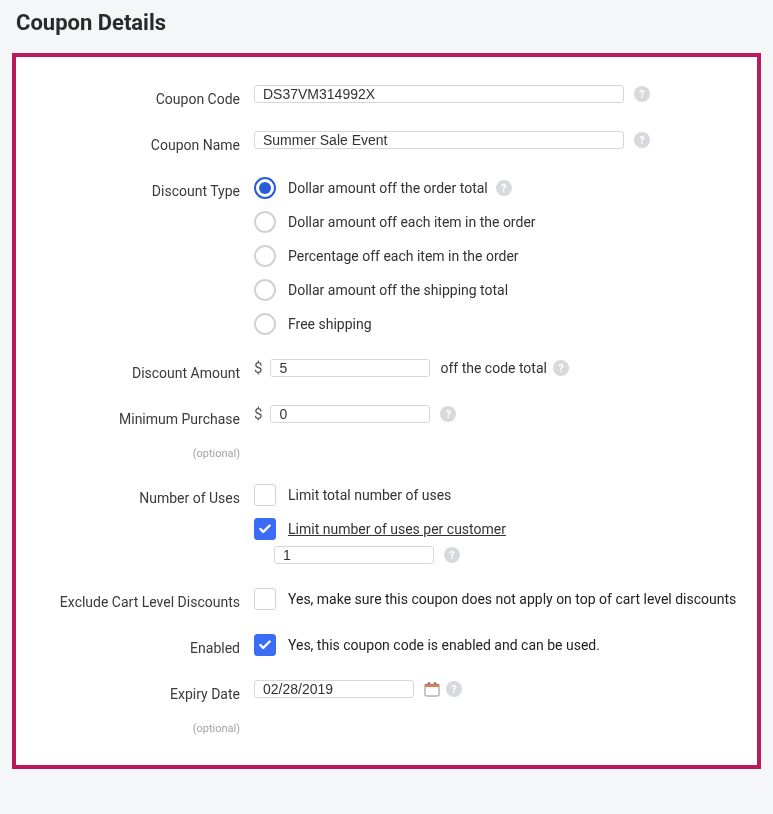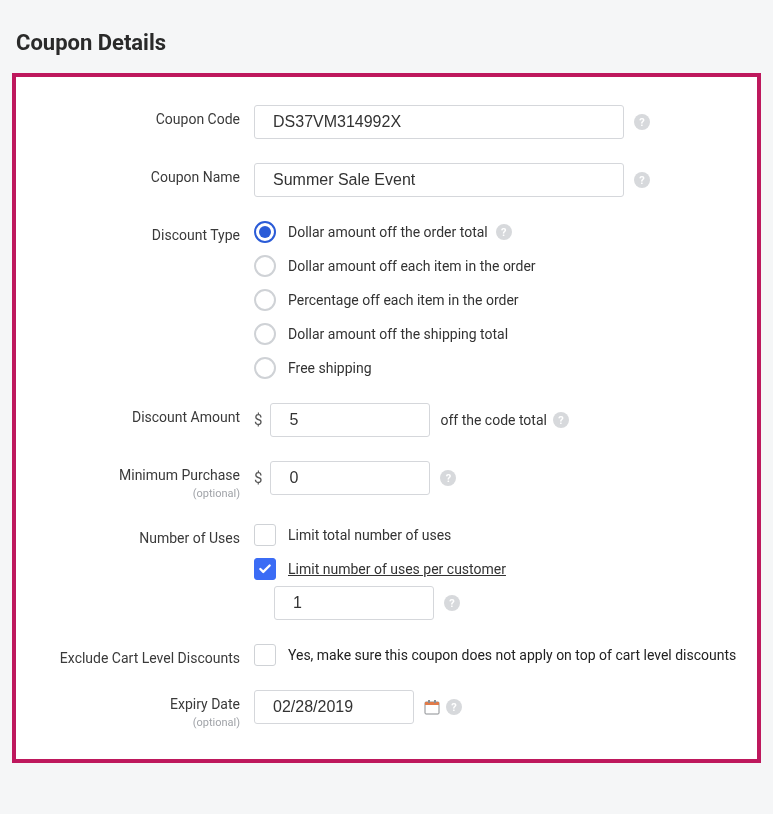--- a/index.html
+++ b/index.html
@@ -10,21 +10,21 @@
     background: #f5f6f7;
     color: #222;
     width: 773px;
   }
   .page {
     padding: 10px 12px 20px 12px;
   }
   h1 {
     font-size: 22px;
     font-weight: 700;
-    margin: 20px 0 18px 4px;
+    margin: 0 0 18px 4px;
     color: #2a2a2a;
   }
   .panel {
     background: #fff;
     border: 4px solid #be185d;
     border-radius: 0;
     padding: 28px 18px 30px 18px;
   }
   .row {
     display: flex;
@@ -36,35 +36,35 @@
     text-align: right;
     padding-right: 14px;
     padding-top: 6px;
     font-size: 14px;
     color: #3a3a3a;
   }
   .label-col .optional {
     display: block;
     font-size: 11px;
     color: #a0a3a8;
-    margin-top: 4px;
+    margin-top: 20px;
   }
   .field-col {
     flex: 1;
     display: flex;
     align-items: center;
     flex-wrap: wrap;
   }
   .field-col.stack { display: block; }
   input[type="text"] {
-    height: 34px;
+    height: 18px;
     border: 1px solid #d5d7db;
     border-radius: 3px;
-    padding: 0 18px;
-    font-size: 16px;
+    padding: 0 8px;
+    font-size: 14px;
     color: #333;
     background: #fff;
   }
   .w-wide { width: 370px; }
   .w-med  { width: 160px; }
   .help-icon {
     width: 16px; height: 16px;
     border-radius: 50%;
     background: #d7d9dc;
     color: #fff;
@@ -243,20 +243,31 @@
     <div class="row">
       <div class="label-col">Exclude Cart Level Discounts</div>
       <div class="field-col">
         <span class="checkbox">
           
         </span>
         <span style="font-size:14px;">Yes, make sure this coupon does not apply on top of cart level discounts</span>
       </div>
     </div>
 
+    <div class="row">
+      <div class="label-col">Enabled</div>
+      <div class="field-col">
+        <span class="checkbox checked">
+          <svg width="14" height="14" viewBox="0 0 24 24" fill="none" stroke="white" stroke-width="4" stroke-linecap="round" stroke-linejoin="round">
+              <polyline points="20 6 9 17 4 12"></polyline>
+            </svg>
+        </span>
+        <span style="font-size:14px;">Yes, this coupon code is enabled and can be used.</span>
+      </div>
+    </div>
 
     <div class="row" style="margin-bottom:0;">
       <div class="label-col">
         <span>Expiry Date</span>
         <span class="optional">(optional)</span>
       </div>
       <div class="field-col">
         <input type="text" class="w-med" value="02/28/2019" style="">
         <span class="cal-icon">
           <svg width="16" height="16" viewBox="0 0 16 16">

